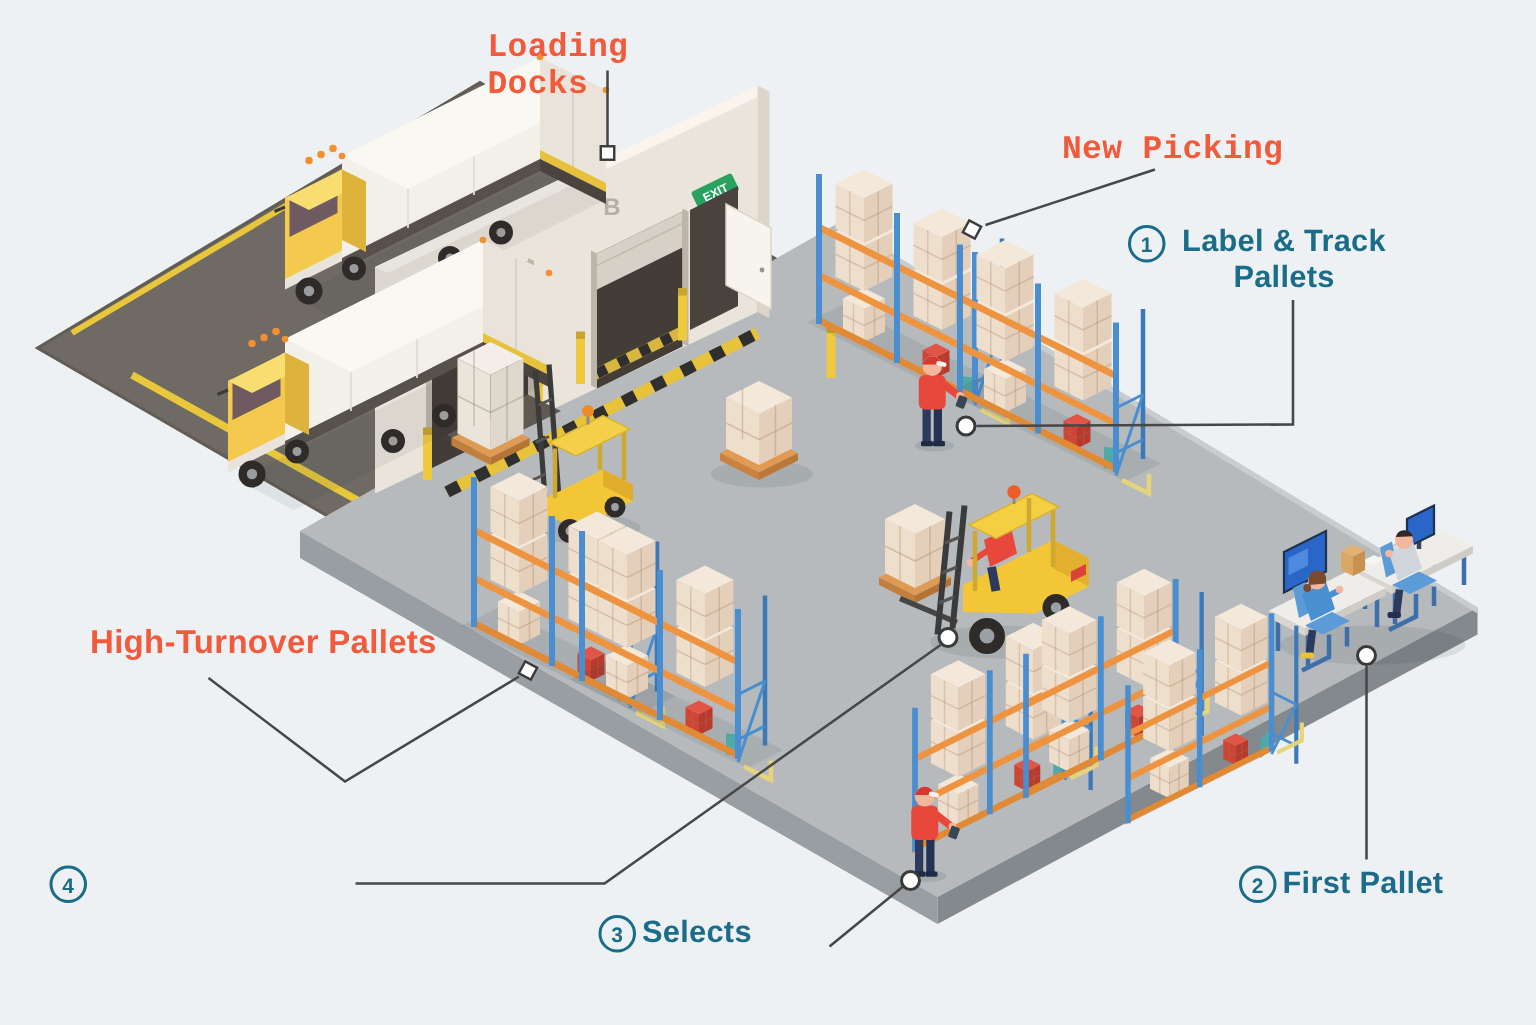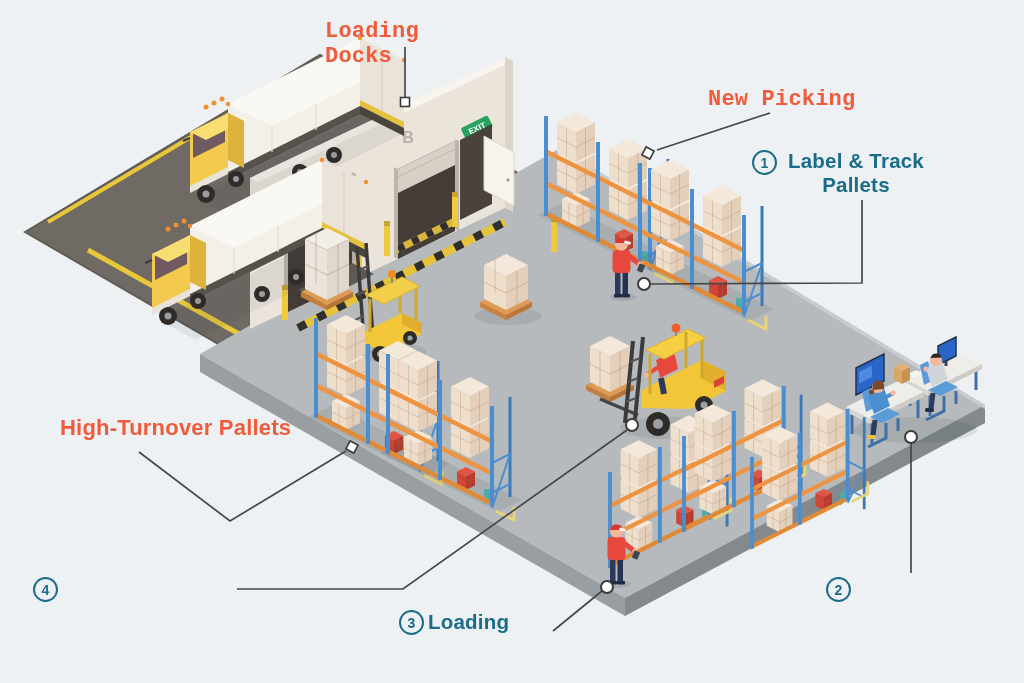--- a/index.html
+++ b/index.html
@@ -797,23 +797,24 @@
     <span>High-Turnover Pallets</span>
   </div>
 
   <div class="callout co-teal co-flex" style="left:33px;top:576px;">
     <span class="num">4</span>
   </div>
 
   <div class="callout co-teal co-flex" style="left:399px;top:609px;">
     <span class="num">3</span>
     <span class="lines">
-      <span>Loading</span>
+      <span>Selects</span>
     </span>
   </div>
 
   <div class="callout co-teal co-flex" style="left:826px;top:576px;">
     <span class="num">2</span>
     <span class="lines">
+      <span>First Pallet</span>
     </span>
   </div>
 
 </div>
 
 </body></html>

